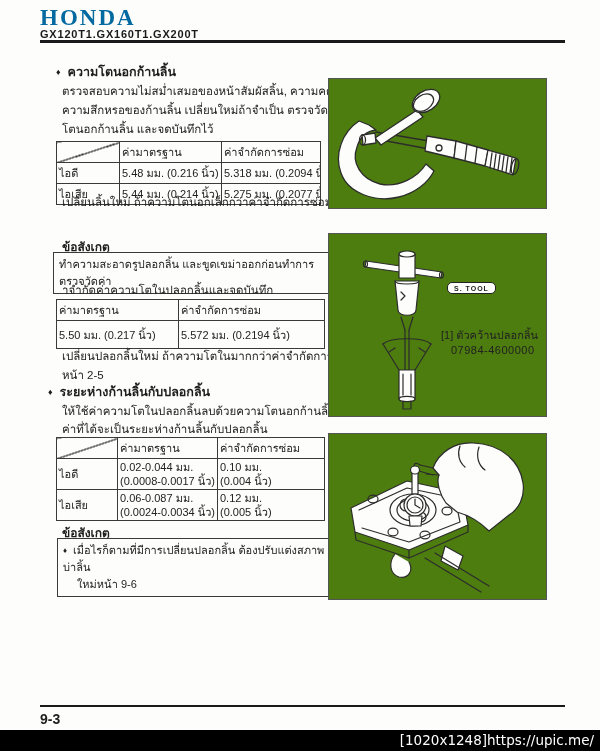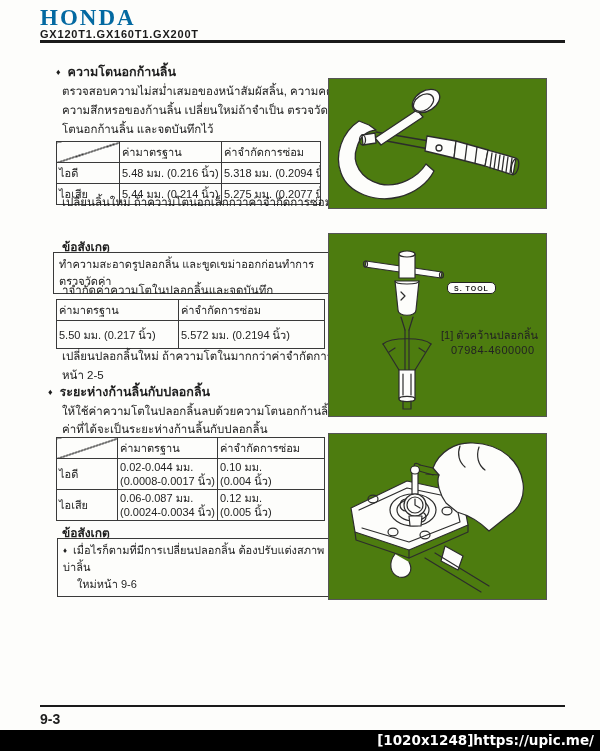--- a/index.html
+++ b/index.html
@@ -276,15 +276,15 @@
         <circle cx="86" cy="71" r="11" fill="#fdfdfb"></circle>
         <circle cx="86" cy="71" r="8"></circle>
         <path d="M86 65 L86 71 L91 74"></path>
         <path fill="#fdfdfb" d="M80 82 L93 82 L92 92 L81 92 Z"></path>
       </g>
     </svg>
   </div>
 
   <div class="abs rule" style="left:40px;top:705px;width:525px;height:2px;"></div>
   <div class="abs pagenum" style="left:40px;top:711px;">9-3</div>
-  <div class="abs wm-bar" style="left:0;top:730px;width:600px;height:21px;font-weight:bold;">[1020x1248]https://upic.me/</div>
+  <div class="abs wm-bar" style="left:0;top:730px;width:600px;height:21px;">[1020x1248]https://upic.me/</div>
 
 </div>
 
 </body></html>

